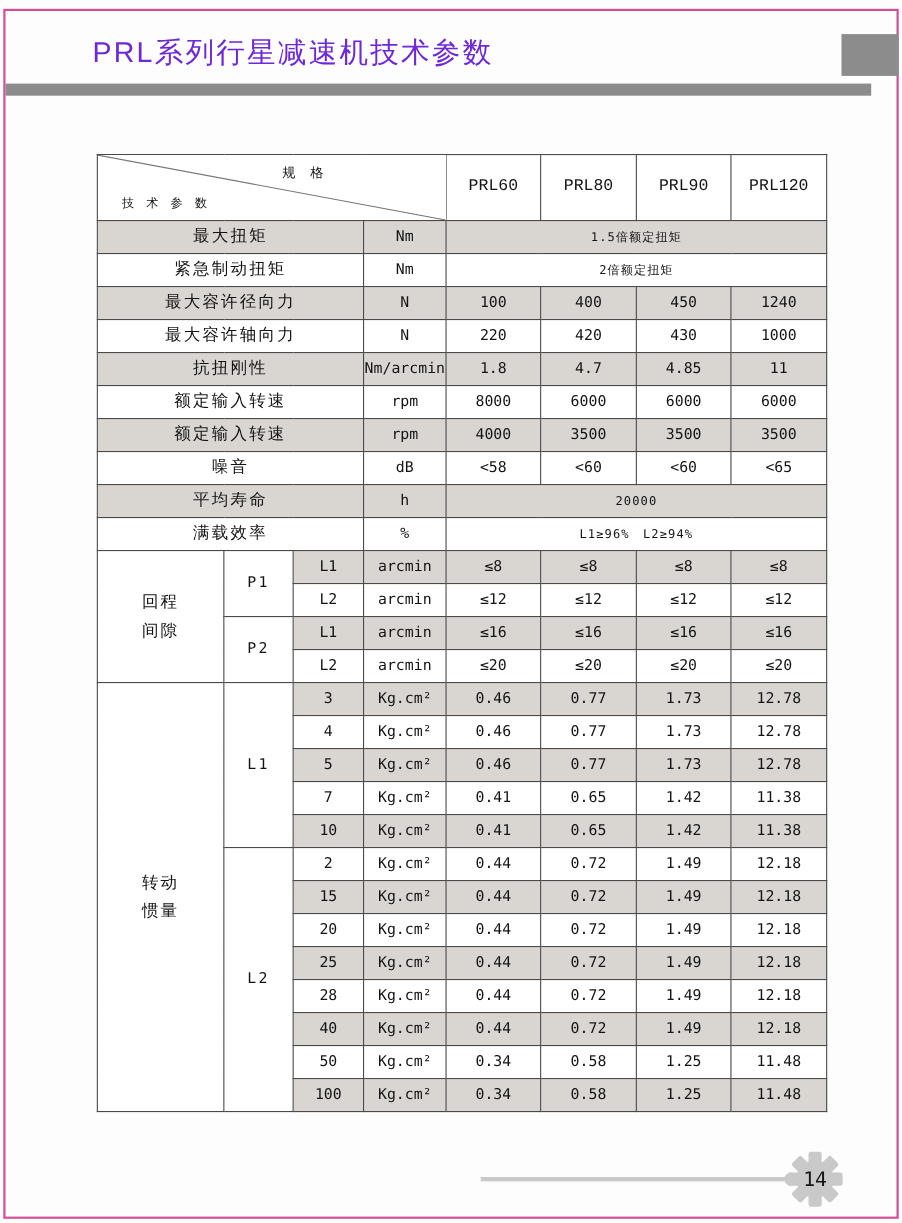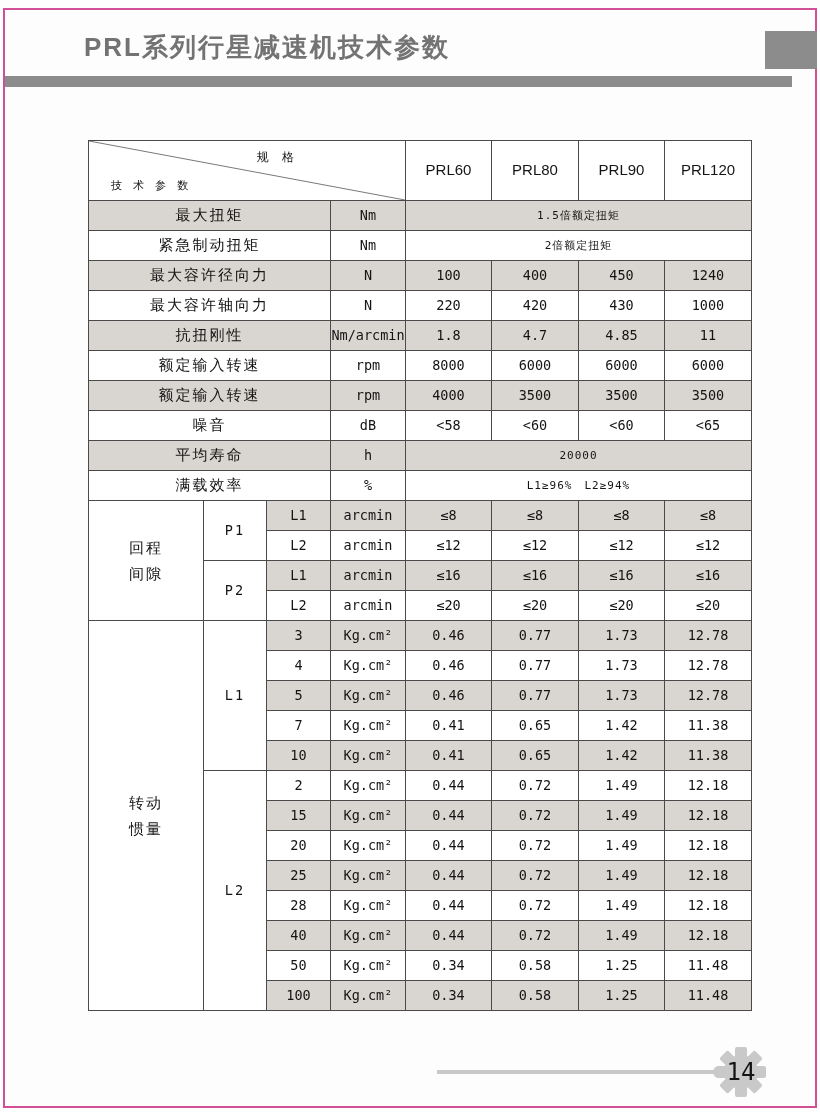--- a/index.html
+++ b/index.html
@@ -15,22 +15,22 @@
   body{
     width:820px;height:1112px;position:relative;background:#fdfdfd;
     font-family:"Liberation Sans","DejaVu Sans",sans-serif;color:var(--ink);
     overflow:hidden;
   }
   .page-border{
     position:absolute;left:3px;top:8px;width:814px;height:1100px;
     border:2px solid var(--pink);pointer-events:none;
   }
   .page-title{
-    position:absolute;left:84px;top:30px;font-size:26px;font-weight:bold;
-    letter-spacing:2px;color:#737373;white-space:nowrap;
+    position:absolute;left:84px;top:30px;font-size:26px;font-weight:normal;
+    letter-spacing:2px;color:#6d28d9;white-space:nowrap;
   }
   .title-bar{
     position:absolute;left:5px;top:76px;width:787px;height:11px;background:var(--bar-gray);
   }
   .title-square{
     position:absolute;left:765px;top:31px;width:52px;height:38px;background:var(--bar-gray);
   }
   table.spec{
     position:absolute;left:88px;top:140px;width:663px;
     border-collapse:collapse;table-layout:fixed;
@@ -42,21 +42,21 @@
   .spec thead tr{height:60px;}
   .spec tbody tr{height:30px;}
   .spec tr.shaded td:not(.plain){background:var(--shade);}
   td.label,td.group-label,td.sub-label{font-size:15px;letter-spacing:2px;}
   td.group-label{white-space:pre-line;line-height:1.7;}
   td.unit,td.val,td.merged,td.stage,td.ratio,td.sub-label{
     font-family:"DejaVu Sans Mono","Liberation Mono",monospace;font-size:13.5px;
   }
   td.merged{font-size:11px;letter-spacing:1px;}
   th.model{
-    font-family:Liberation Sans, sans-serif;
+    font-family:Liberation Mono, monospace;
     font-size:15px;font-weight:normal;
   }
   th.diag{position:relative;}
   th.diag svg{position:absolute;left:0;top:0;width:100%;height:100%;}
   th.diag svg line{stroke:#777;stroke-width:1;}
   .corner-top{
     position:absolute;right:106px;top:9px;font-size:12px;font-weight:normal;
     letter-spacing:5px;
   }
   .corner-bottom{
@@ -69,21 +69,21 @@
   .footer-dot{
     position:absolute;left:713px;top:1066px;width:12px;height:12px;border-radius:50%;
     background:var(--gear);
   }
   .page-gear{
     position:absolute;left:715px;top:1046px;width:52px;height:52px;
   }
   .page-gear .num{
     position:absolute;left:0;top:0;width:100%;height:100%;
     display:flex;align-items:center;justify-content:center;
-    font-size:24px;color:#141414;font-family:"DejaVu Sans Mono",monospace;
+    font-size:18px;color:#141414;font-family:"DejaVu Sans Mono",monospace;
   }
 </style>
 </head>
 <body>
 
 <div class="page-border"></div>
 
 <div class="page-title">PRL系列行星减速机技术参数</div>
 <div class="title-bar"></div>
 <div class="title-square"></div>

